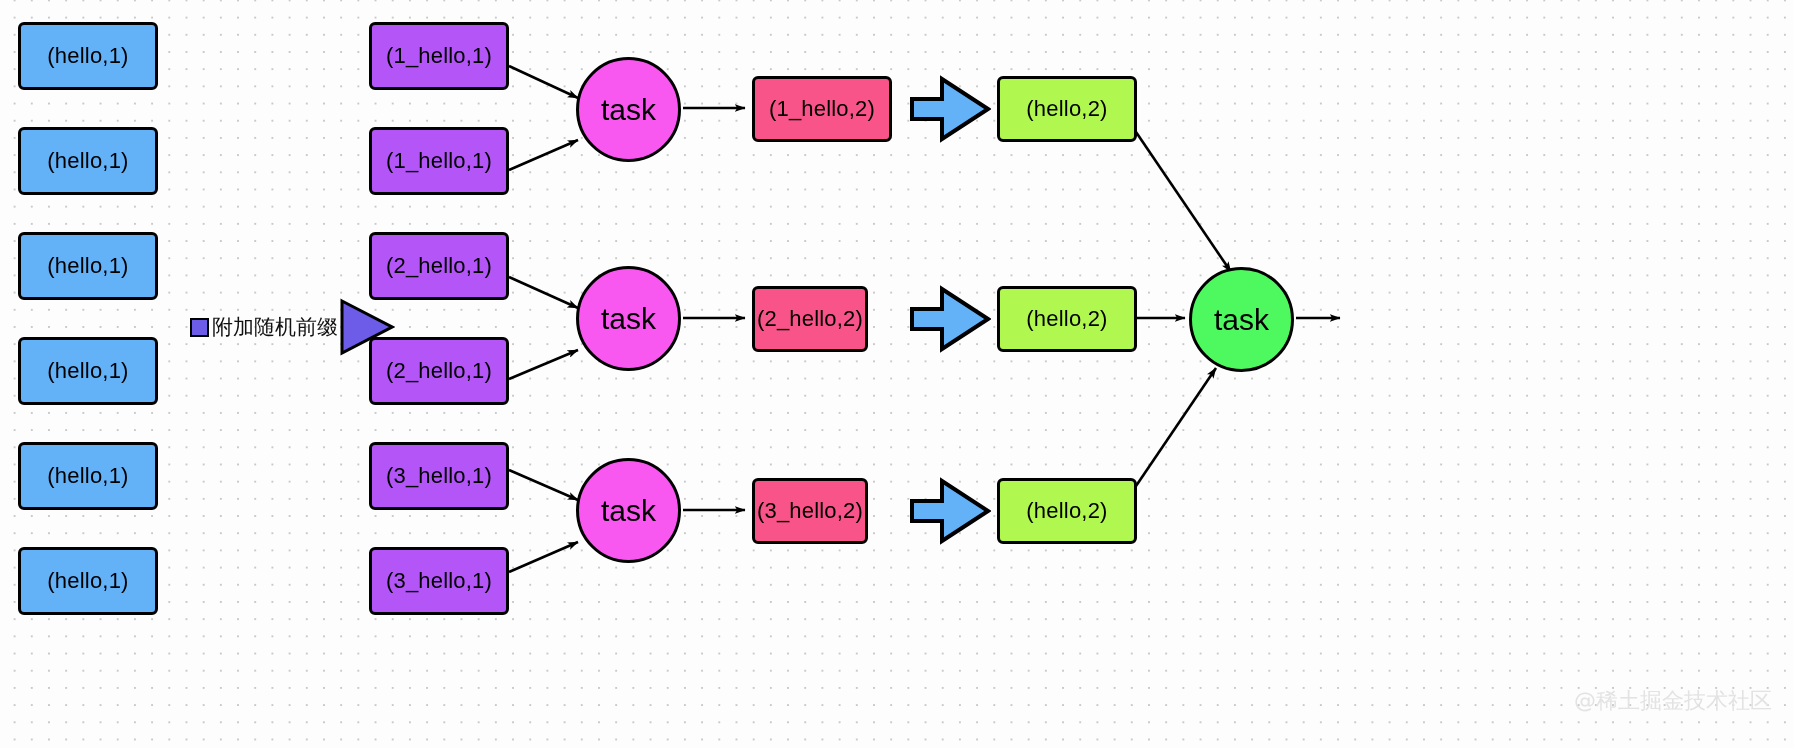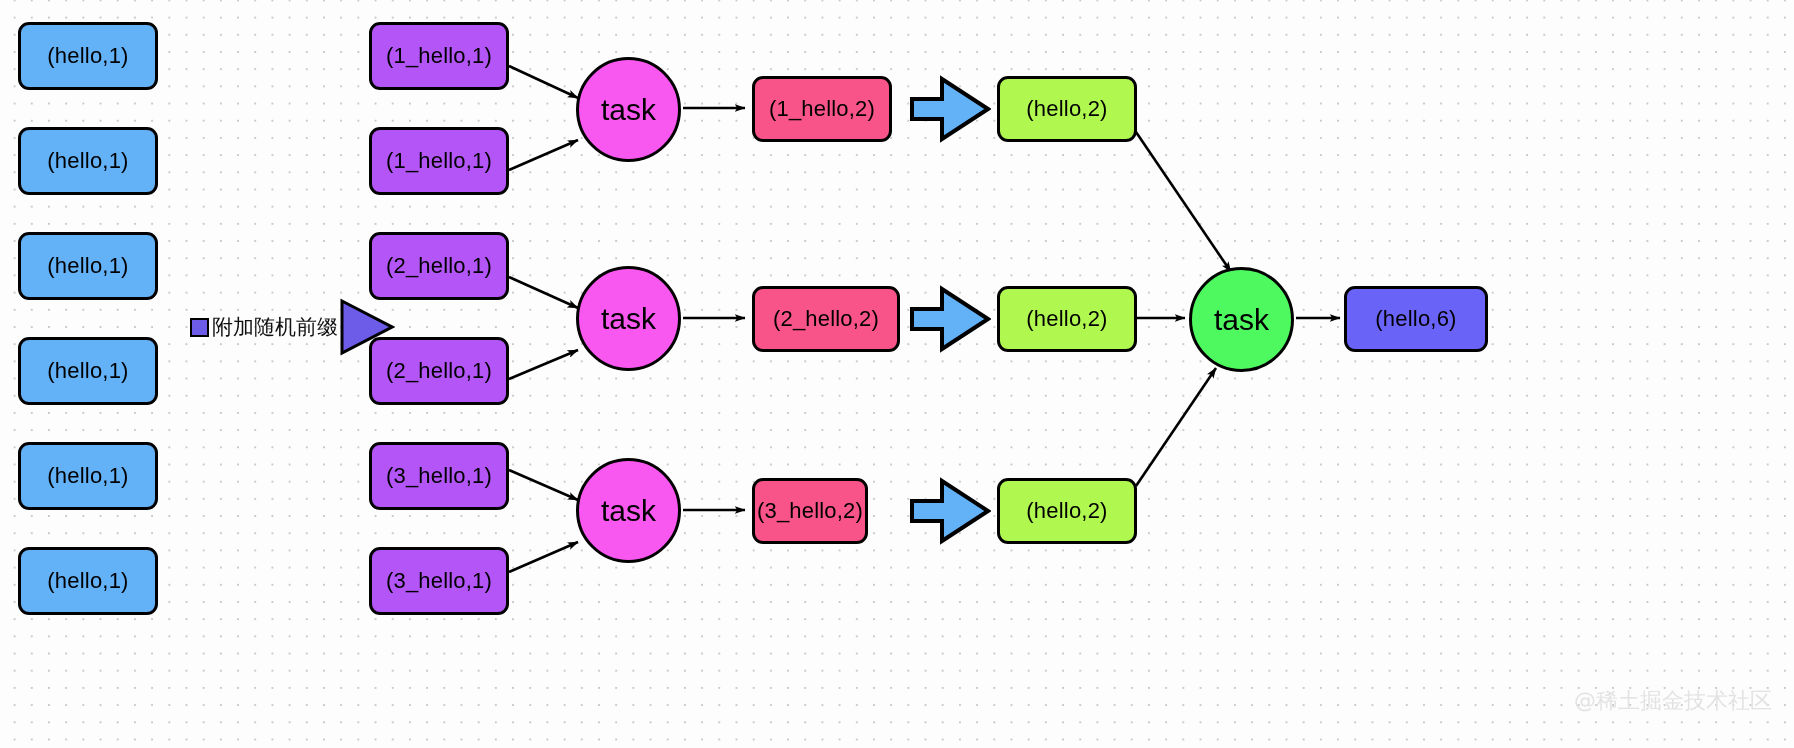--- a/index.html
+++ b/index.html
@@ -15,21 +15,21 @@
     background-image: radial-gradient(circle, #c9c9c9 0.9px, rgba(0,0,0,0) 1.1px);
     background-size: 17.2px 17.2px;
     background-position: 6px 9px;
     overflow: hidden;
     font-family: "Liberation Sans", "DejaVu Sans", sans-serif;
   }
   .node {
     position: absolute;
     box-sizing: border-box;
     border: 3px solid #000000;
-    border-radius: 11px;
+    border-radius: 6px;
     display: flex;
     align-items: center;
     justify-content: center;
     color: #000000;
     font-size: 22px;
     letter-spacing: 0.2px;
     white-space: nowrap;
     user-select: none;
   }
   .circle {
@@ -173,21 +173,21 @@
   <div class="circle" style="left:576px; top:266px; width:105px; height:105px; background:#f857f0;">
     <span>task</span>
   </div>
   <div class="circle" style="left:576px; top:458px; width:105px; height:105px; background:#f857f0;">
     <span>task</span>
   </div>
 
   <div class="node" style="left:752px; top:76px; width:140px; height:66px; background:#f8548a;">
     <span>(1_hello,2)</span>
   </div>
-  <div class="node" style="left:752px; top:286px; width:148px; height:66px; background:#f8548a;">
+  <div class="node" style="left:752px; top:286px; width:116px; height:66px; background:#f8548a;">
     <span>(2_hello,2)</span>
   </div>
   <div class="node" style="left:752px; top:478px; width:116px; height:66px; background:#f8548a;">
     <span>(3_hello,2)</span>
   </div>
 
   <svg class="blockarrow" style="left:909px; top:75px;" width="82" height="68" viewBox="0 0 82 68">
     <path d="M3,24 L33,24 L33,4 L79,34 L33,64 L33,44 L3,44 Z" fill="#63b1f7" stroke="#000000" stroke-width="4" stroke-linejoin="miter"></path>
   </svg>
   <svg class="blockarrow" style="left:909px; top:285px;" width="82" height="68" viewBox="0 0 82 68">
@@ -204,19 +204,16 @@
     <span>(hello,2)</span>
   </div>
   <div class="node" style="left:997px; top:478px; width:140px; height:66px; background:#b0f84f;">
     <span>(hello,2)</span>
   </div>
 
   <div class="circle" style="left:1189px; top:267px; width:105px; height:105px; background:#4ef85f;">
     <span>task</span>
   </div>
 
-  <div class="node" style="left:1344px; top:286px; width:144px; height:66px; background:#6a63f7;">
-    <span>(hello,6)</span>
-  </div>
 
   <div class="watermark">@稀土掘金技术社区</div>
 
 </div>
 
 </body></html>

